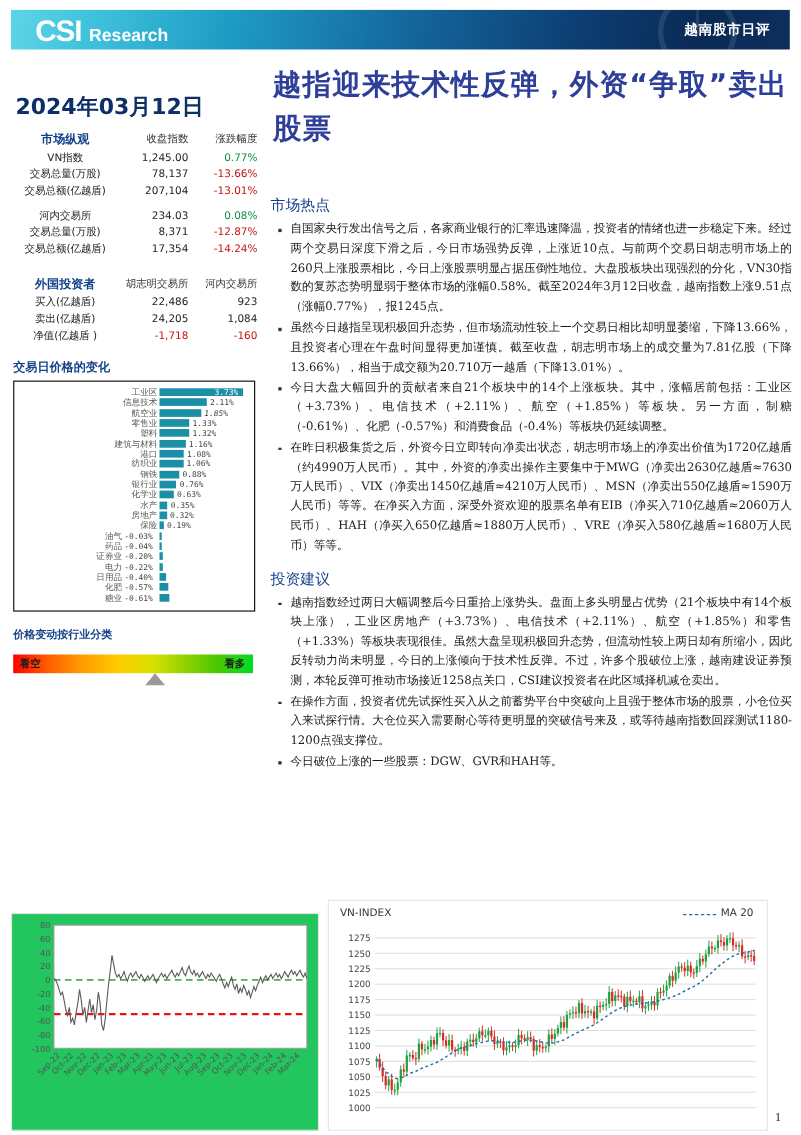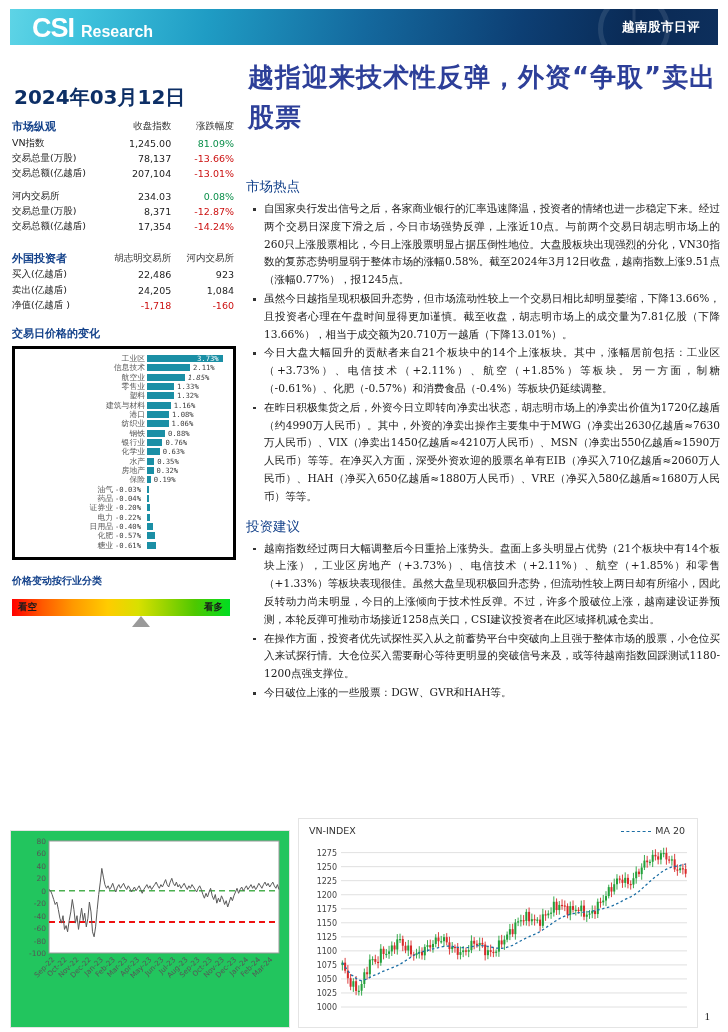--- a/index.html
+++ b/index.html
@@ -38,36 +38,36 @@
   .doc-title{
     position:absolute;left:248px;top:57px;width:470px;
     font-family:"DejaVu Sans","Liberation Sans",sans-serif;
     font-size:26px;font-weight:bold;color:#2d3f99;line-height:40px;
     letter-spacing:1px;
   }
   
   .left-col{position:absolute;left:12px;top:118px;width:222px;}
   table.ovw{width:222px;border-collapse:collapse;font-size:9.5px;color:#222;}
   table.ovw td{padding:1.2px 0;font-family:"DejaVu Sans","Liberation Sans",sans-serif;}
-  table.ovw td.lbl{text-align:left;width:96px;white-space:nowrap;}
+  table.ovw td.lbl{text-align:center;width:96px;white-space:nowrap;}
   table.ovw td.v1{text-align:right;width:66px;padding-right:4px;}
   table.ovw td.v2{text-align:right;width:60px;}
   table.ovw td.hdr{font-size:9.5px;color:#333;}
   table.ovw td.hdr-title{font-size:11px;font-weight:bold;color:#13418a;}
   .pos{color:#0a8f4a;}
   .neg{color:#cc1111;}
   .spacer-row td{height:7px;padding:0!important;}
   
   .chart-title{
     margin-top:13px;
     font-family:"DejaVu Sans","Liberation Sans",sans-serif;
     font-size:11px;font-weight:bold;color:#13418a;
   }
   .barbox{
-    margin-top:5px;width:218px;height:208px;border:3px solid #000000;
+    margin-top:5px;width:218px;height:208px;border:1px solid #000000;
     background:#fff;position:relative;
   }
   .barrow{position:absolute;height:11.5px;left:0;right:0;}
   .barlabel{
     position:absolute;right:0;width:80px;top:0;height:11.5px;line-height:11.5px;
     text-align:right;font-family:"DejaVu Sans","Liberation Sans",sans-serif;
     font-size:7.8px;color:#595959;
   }
   .barrect{position:absolute;top:1px;height:9.5px;background:#1b8fa5;}
   .barval{
@@ -157,21 +157,21 @@
   <table class="ovw">
     <tbody>
         <tr>
       <td class="lbl hdr-title">市场纵观</td>
       <td class="v1 hdr">收盘指数</td>
       <td class="v2 hdr">涨跌幅度</td>
     </tr>
     <tr>
       <td class="lbl">VN指数</td>
       <td class="v1">1,245.00</td>
-      <td class="v2 pos">81.09%</td>
+      <td class="v2 pos">0.77%</td>
     </tr>
     <tr>
       <td class="lbl">交易总量(万股)</td>
       <td class="v1">78,137</td>
       <td class="v2 neg">-13.66%</td>
     </tr>
     <tr>
       <td class="lbl">交易总额(亿越盾)</td>
       <td class="v1">207,104</td>
       <td class="v2 neg">-13.01%</td>

